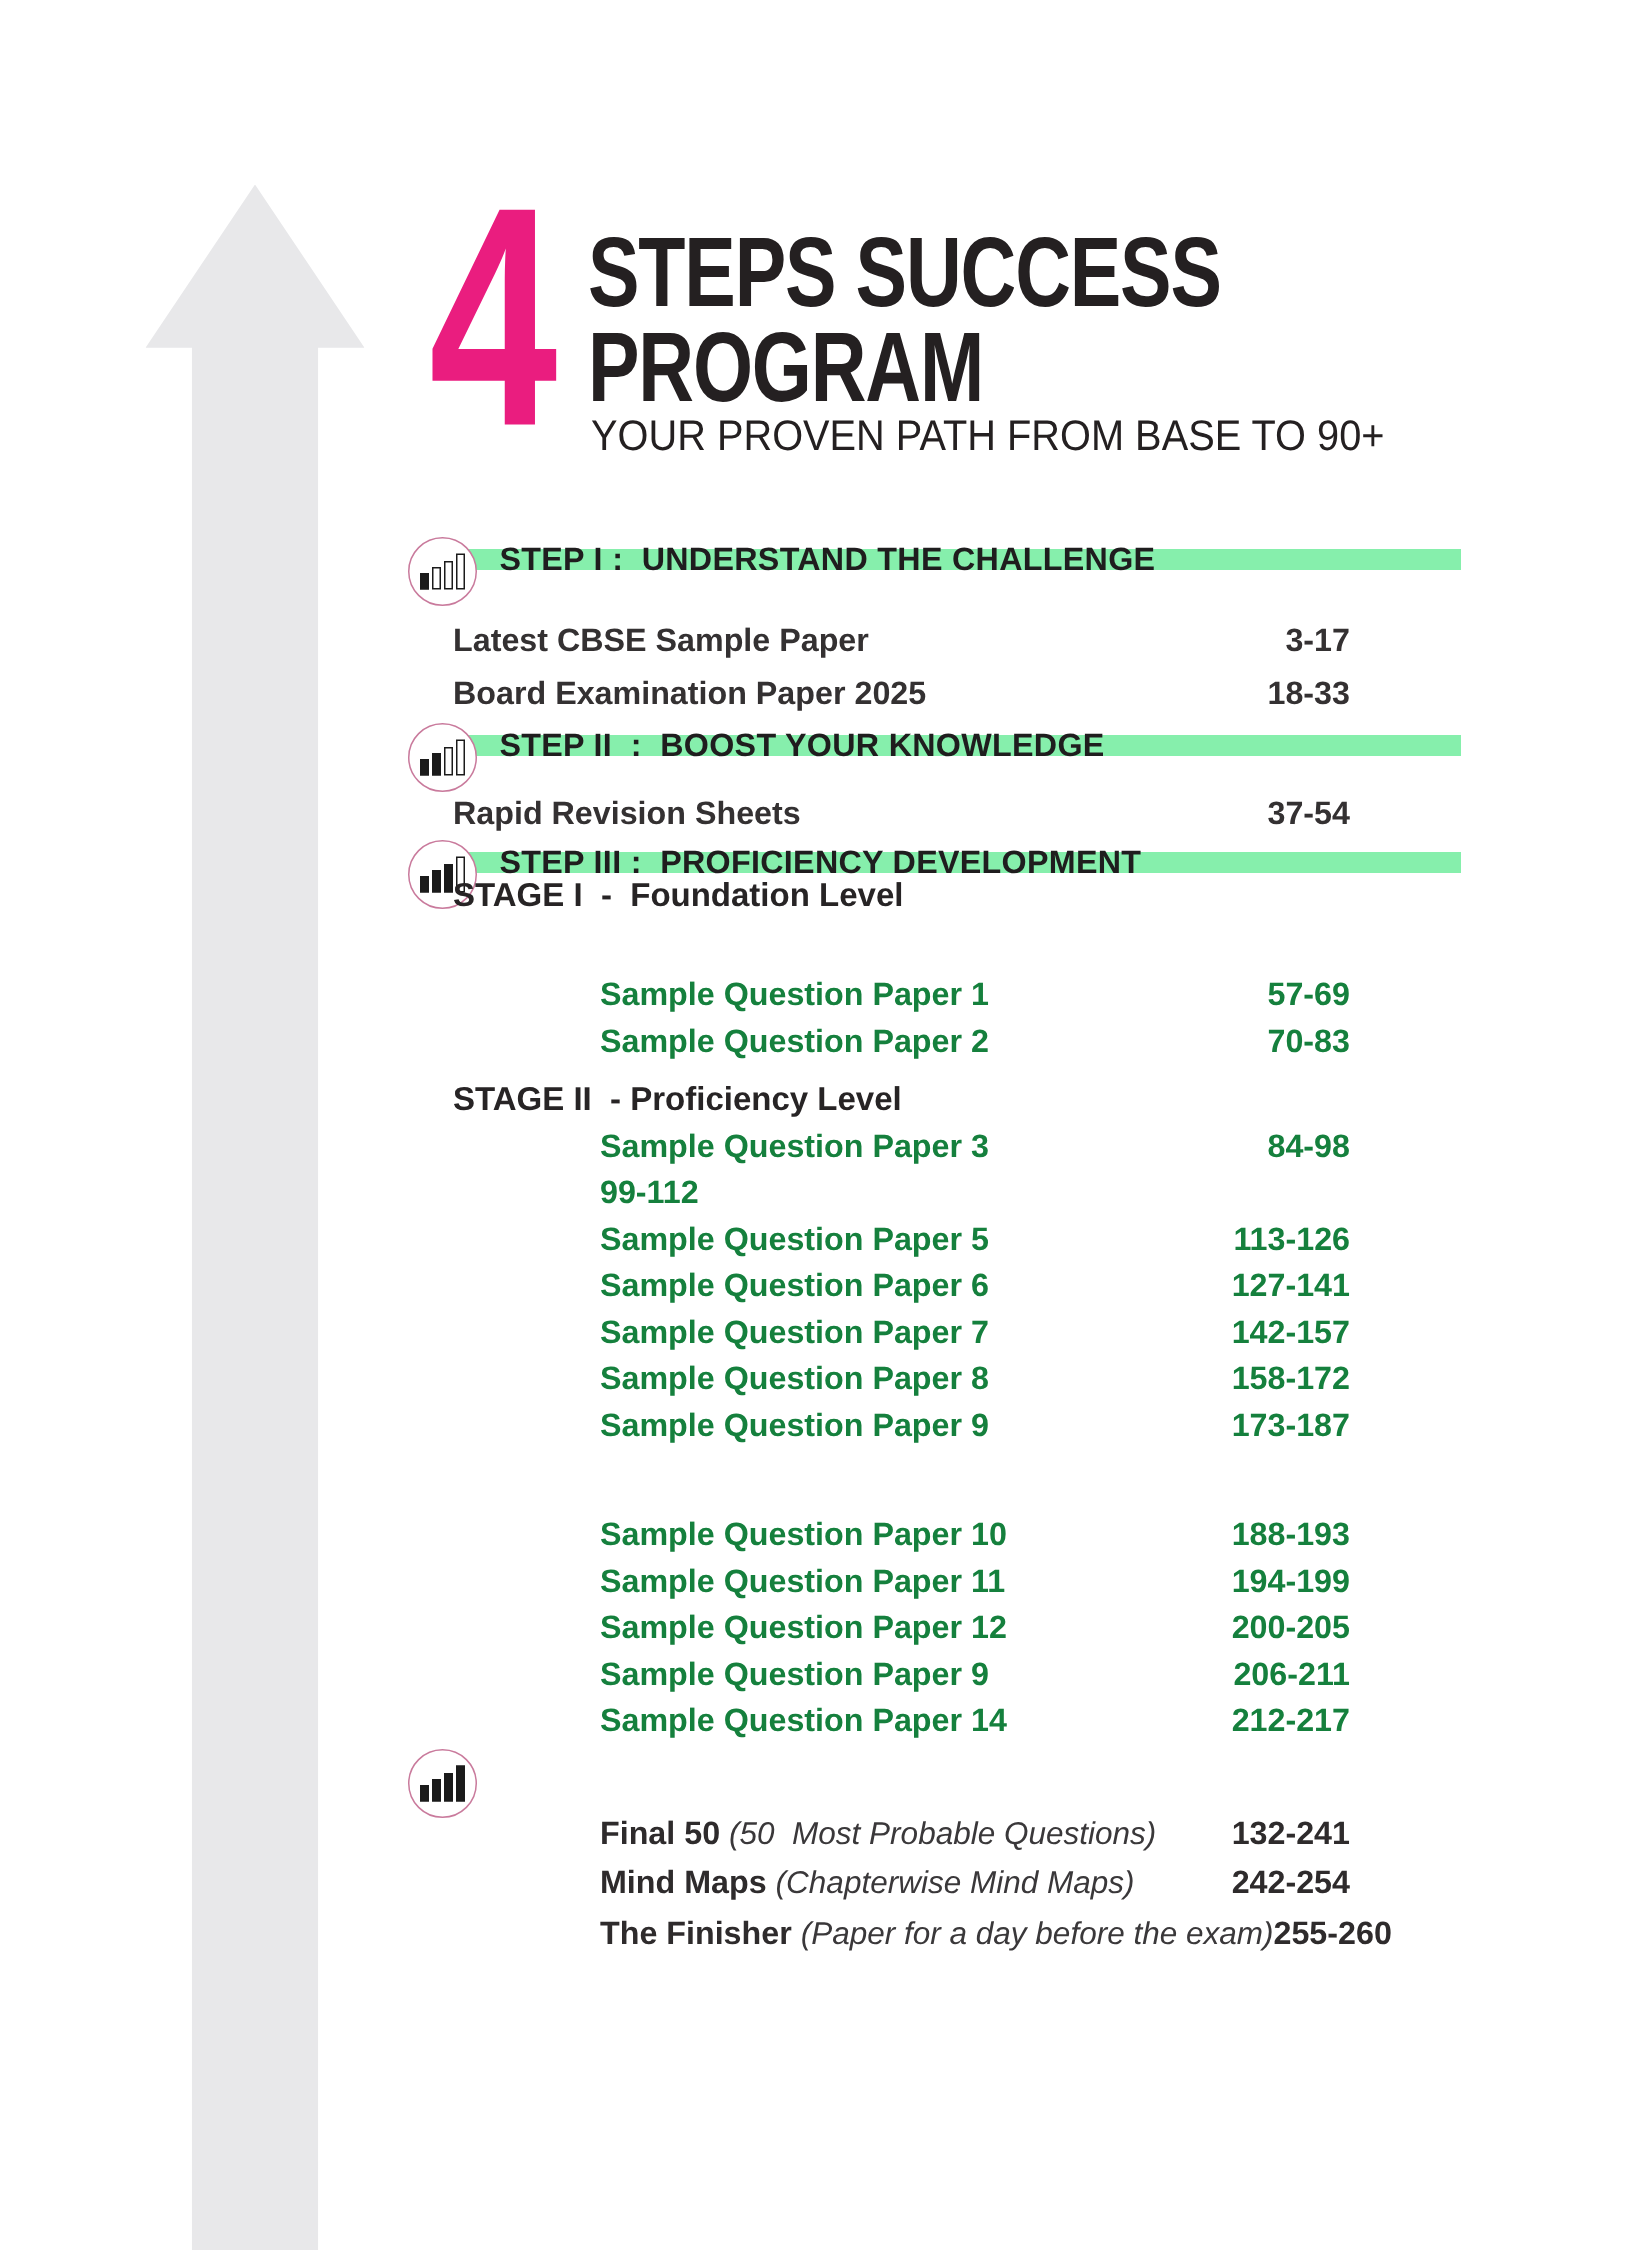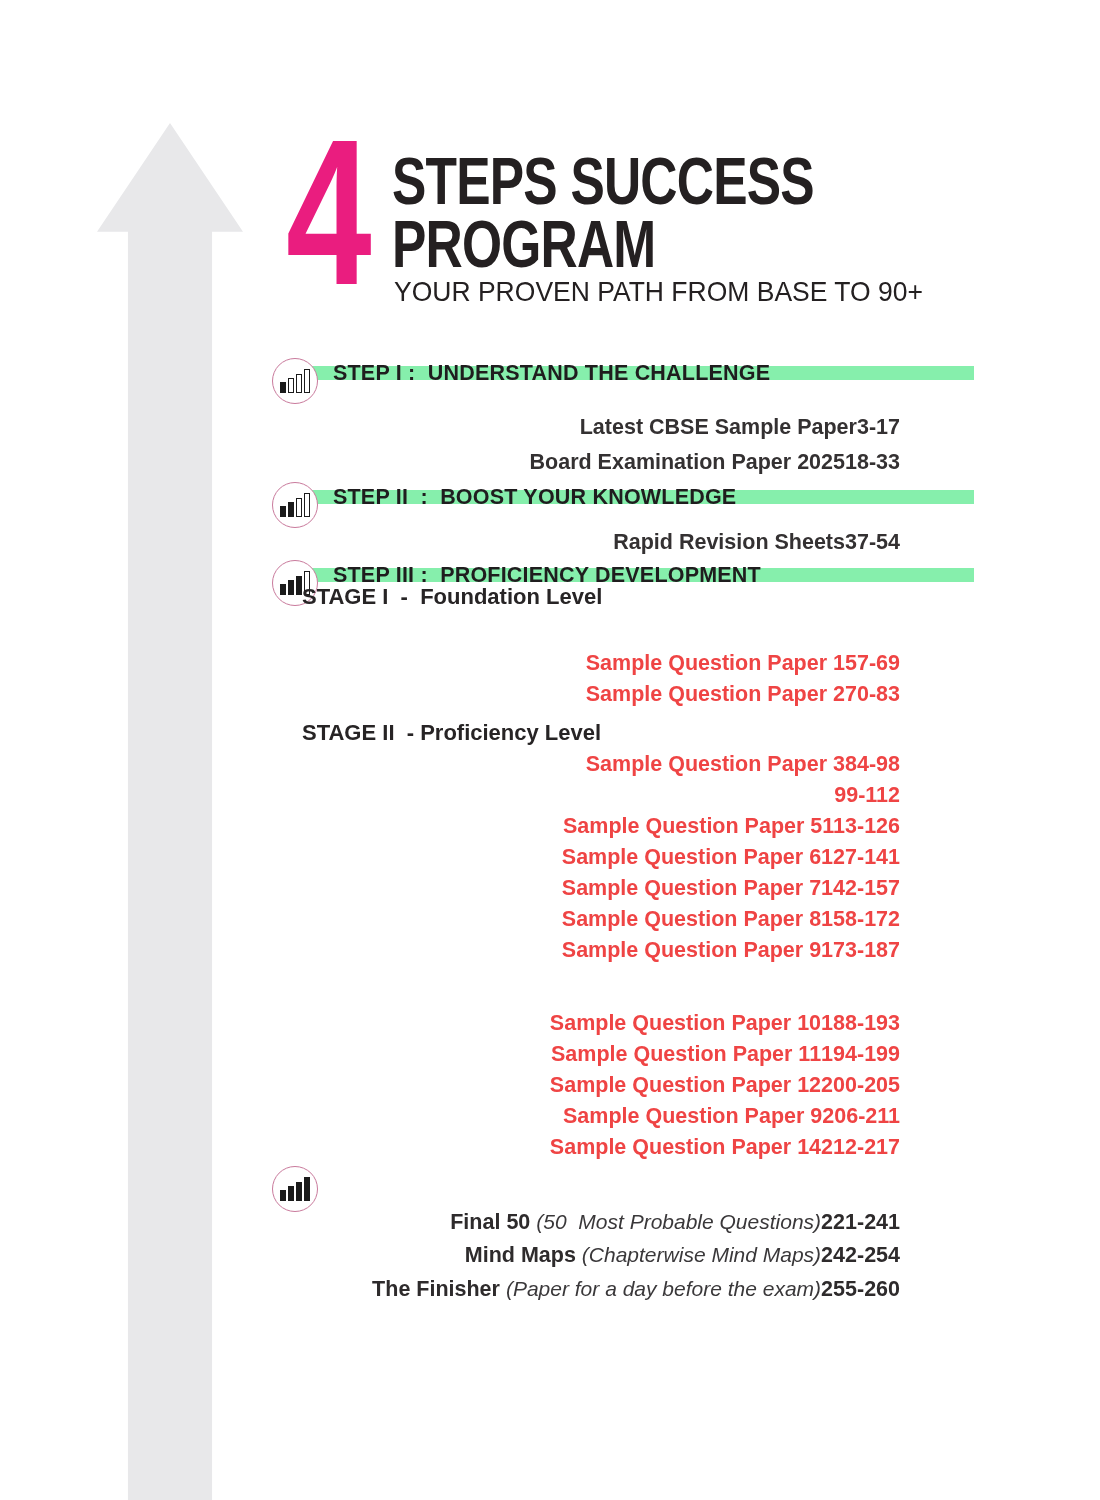--- a/index.html
+++ b/index.html
@@ -42,25 +42,25 @@
   .sigbars .bar:nth-child(1){height:11px;}
   .sigbars .bar:nth-child(2){height:15px;}
   .sigbars .bar:nth-child(3){height:19.5px;}
   .sigbars .bar:nth-child(4){height:24px;}
   .sigbars[data-filled="1"] .bar:nth-child(-n+1),
   .sigbars[data-filled="2"] .bar:nth-child(-n+2),
   .sigbars[data-filled="3"] .bar:nth-child(-n+3),
   .sigbars[data-filled="4"] .bar:nth-child(-n+4){background:#1B1B1B;}
   
   .trow{
-    position:absolute;display:flex;justify-content:flex-end;align-items:baseline;
+    position:absolute;display:flex;justify-content:space-between;align-items:baseline;
     font-weight:bold;font-size:21.5px;line-height:26px;height:26px;
   }
   .lvl1{left:302px;width:598px;color:#343132;}
-  .sub{left:400px;width:500px;color:#ef4444;}
+  .sub{left:400px;width:500px;color:#15803d;}
   .sub4{left:400px;width:500px;color:#2E2B2C;}
   .stage{
     position:absolute;left:302px;font-weight:bold;font-size:22px;line-height:26px;
     color:#272425;white-space:pre;
   }
   .t4{white-space:pre;}
   .t4 .n{font-style:italic;font-weight:normal;font-size:21px;color:#3A383A;}
   .p{white-space:nowrap;}
 </style>
 </head>
@@ -188,21 +188,21 @@
   <div class="circle" style="top:1166px">
     <span class="sigbars" data-filled="4">
       <i class="bar"></i>
         <i class="bar"></i>
         <i class="bar"></i>
         <i class="bar"></i>
     </span>
   </div>
   <div class="trow sub4" style="top:1209px">
     <span class="t4"><span>Final 50</span> <span class="n">(50  Most Probable Questions)</span></span>
-    <span class="p">221-241</span>
+    <span class="p">132-241</span>
   </div>
   <div class="trow sub4" style="top:1242px">
     <span class="t4"><span>Mind Maps</span> <span class="n">(Chapterwise Mind Maps)</span></span>
     <span class="p">242-254</span>
   </div>
   <div class="trow sub4" style="top:1276px">
     <span class="t4"><span>The Finisher</span> <span class="n">(Paper for a day before the exam)</span></span>
     <span class="p">255-260</span>
   </div>
 

